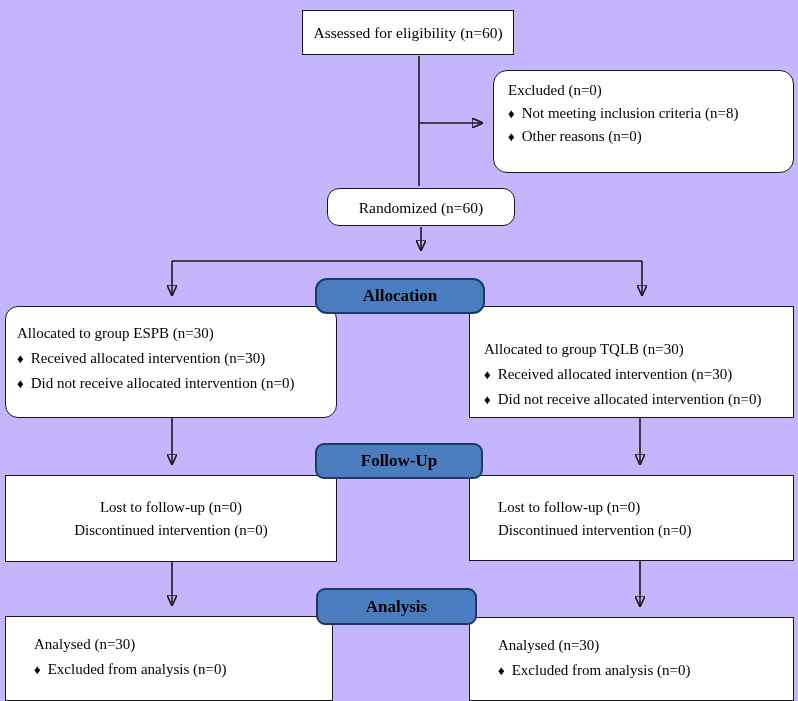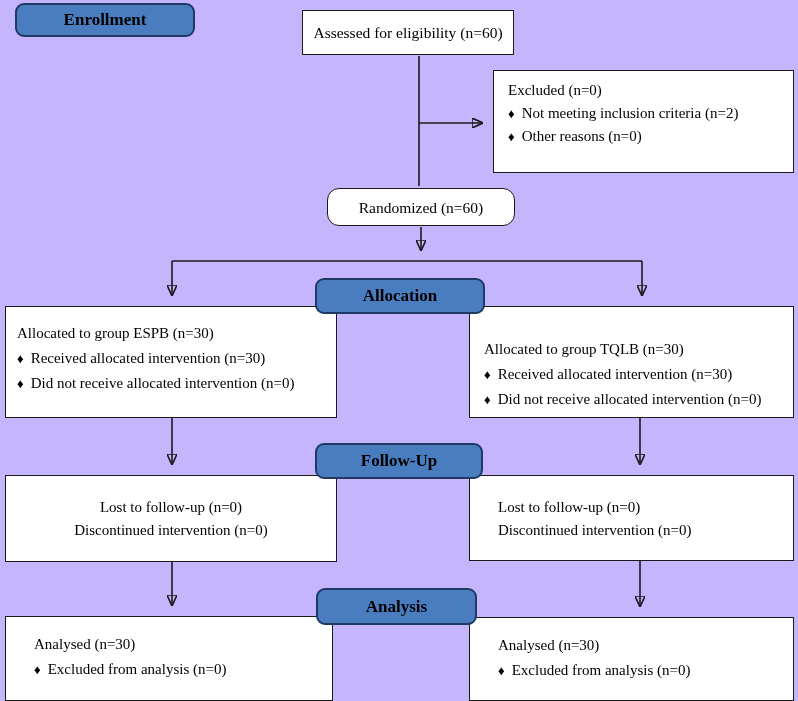--- a/index.html
+++ b/index.html
@@ -17,31 +17,31 @@
   
   .stage{
     position:absolute;background:#4a7dbf;border:2px solid #1e3a63;border-radius:9px;
     z-index:3;display:flex;align-items:center;justify-content:center;
     font-size:17px;font-weight:700;box-sizing:border-box;color:#000;
   }
   svg.connectors{position:absolute;left:0;top:0;z-index:2;}
   svg.connectors path, svg.connectors line{stroke:#1a1a1a;stroke-width:1.6;fill:none;}
 
   #assessed{left:302px;top:10px;width:212px;height:45px;}
-  #excluded{left:493px;top:70px;width:301px;height:103px;padding:8px 8px 0 14px;}
+  #excluded{left:493px;top:70px;width:301px;height:103px;padding:8px 8px 0 14px;border-radius:14px;}
   #randomized{left:327px;top:188px;width:188px;height:38px;border-radius:12px;}
-  #alloc-left{left:5px;top:306px;width:332px;height:112px;padding:14px 4px 0 11px;line-height:25px;}
+  #alloc-left{left:5px;top:306px;width:332px;height:112px;padding:14px 4px 0 11px;line-height:25px;border-radius:13px;}
   #alloc-right{left:469px;top:306px;width:325px;height:112px;padding:30px 2px 0 14px;line-height:25px;}
   #fu-left{left:5px;top:475px;width:332px;height:87px;padding-top:20px;text-align:center;}
   #fu-right{left:469px;top:475px;width:325px;height:86px;padding:20px 0 0 28px;}
   #an-left{left:5px;top:616px;width:328px;height:85px;padding:15px 0 0 28px;line-height:25px;}
   #an-right{left:469px;top:617px;width:325px;height:84px;padding:15px 0 0 28px;line-height:25px;}
 
   #stage-enrollment{left:15px;top:3px;width:180px;height:34px;}
-  #stage-allocation{left:315px;top:278px;width:170px;height:36px;}
+  #stage-allocation{left:315px;top:278px;width:170px;height:36px;border-radius:12px;}
   #stage-followup{left:315px;top:443px;width:168px;height:36px;}
   #stage-analysis{left:316px;top:588px;width:161px;height:37px;}
 
   .b{display:inline-block;margin-right:7px;font-size:13px;vertical-align:baseline;}
   .line{white-space:nowrap;}
 </style>
 </head>
 <body>
 
 <div class="canvas">
@@ -63,21 +63,21 @@
     <path d="M172,562 V605" marker-end="url(#arr)"></path>
     <path d="M640,561 V606" marker-end="url(#arr)"></path>
   </svg>
 
   <div class="wbox center-one" id="assessed">
     <span>Assessed for eligibility (n=60)</span>
   </div>
 
   <div class="wbox" id="excluded">
     <div class="line">Excluded (n=0)</div>
-    <div class="line"><span class="b">♦</span><span>Not meeting inclusion criteria (n=2)</span></div>
+    <div class="line"><span class="b">♦</span><span>Not meeting inclusion criteria (n=8)</span></div>
     <div class="line"><span class="b">♦</span><span>Other reasons (n=0)</span></div>
   </div>
 
   <div class="wbox center-one" id="randomized">
     <span>Randomized (n=60)</span>
   </div>
 
   <div class="wbox" id="alloc-left">
     <div class="line">Allocated to group ESPB (n=30)</div>
     <div class="line"><span class="b">♦</span><span>Received allocated intervention (n=30)</span></div>
@@ -103,18 +103,17 @@
   <div class="wbox" id="an-left">
     <div class="line">Analysed (n=30)</div>
     <div class="line"><span class="b">♦</span><span>Excluded from analysis (n=0)</span></div>
   </div>
 
   <div class="wbox" id="an-right">
     <div class="line">Analysed (n=30)</div>
     <div class="line"><span class="b">♦</span><span>Excluded from analysis (n=0)</span></div>
   </div>
 
-  <div class="stage" id="stage-enrollment">Enrollment</div>
   <div class="stage" id="stage-allocation">Allocation</div>
   <div class="stage" id="stage-followup">Follow-Up</div>
   <div class="stage" id="stage-analysis">Analysis</div>
 
 </div>
 
 </body></html>

